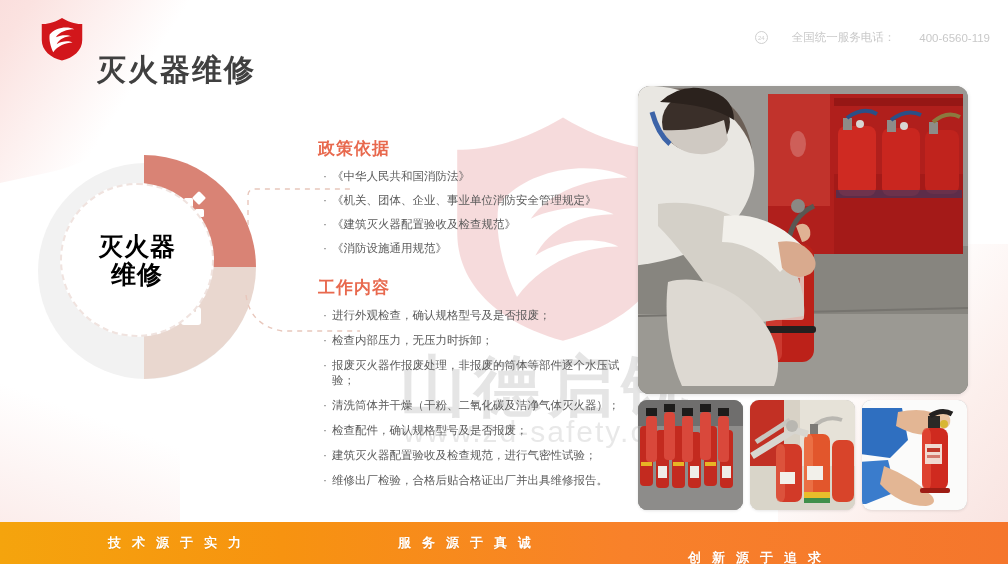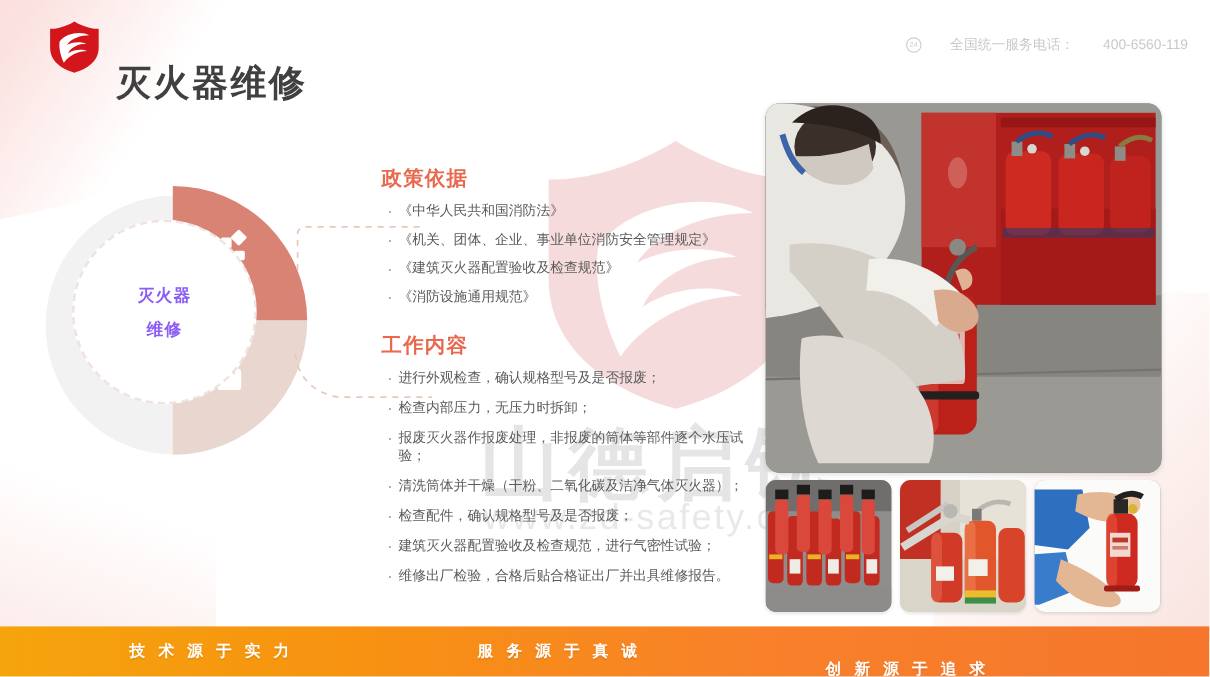--- a/index.html
+++ b/index.html
@@ -114,21 +114,21 @@
   }
   .inner-circle {
     position: absolute; left: 24px; top: 28px;
     width: 154px; height: 154px; border-radius: 50%;
     background: #ffffff;
     border: 2px dashed #f0e3df;
     display: flex; flex-direction: column;
     align-items: center; justify-content: center;
   }
   .inner-circle span {
-    color: #8b5cf6; font-size: 14px; font-weight: bold;
+    color: #000000; font-size: 25px; font-weight: bold;
     line-height: 28px; letter-spacing: 1px;
   }
   .arc-icon { position: absolute; }
   .icon-grid { left: 148px; top: 36px; width: 26px; height: 26px; }
   .icon-bag  { left: 144px; top: 147px; width: 22px; height: 24px; }
 
   
   .connector { position: absolute; pointer-events: none; }
   .conn-top { left: 210px; top: 30px; width: 110px; height: 42px; }
   .conn-bottom { left: 208px; top: 138px; width: 118px; height: 46px; }

